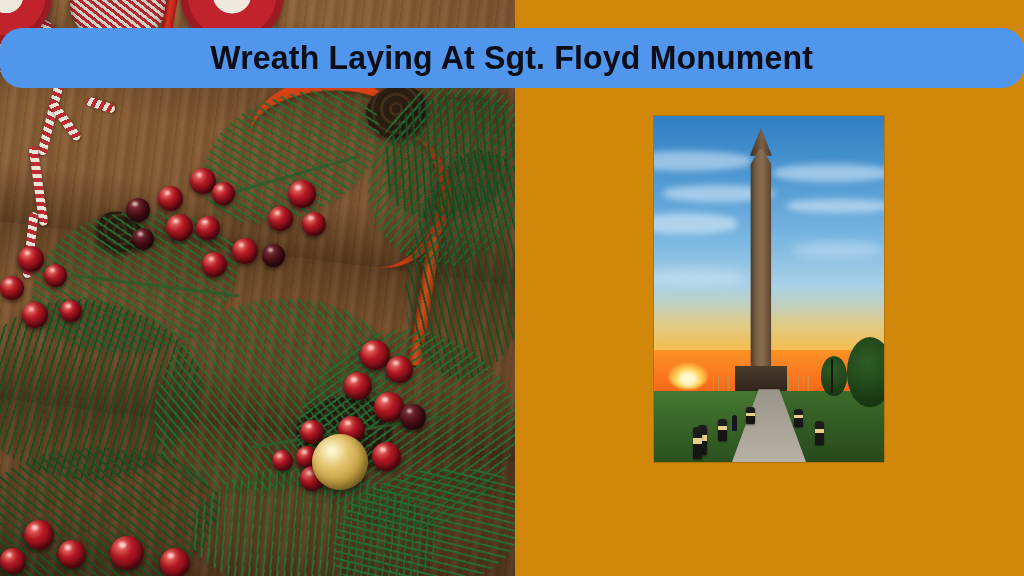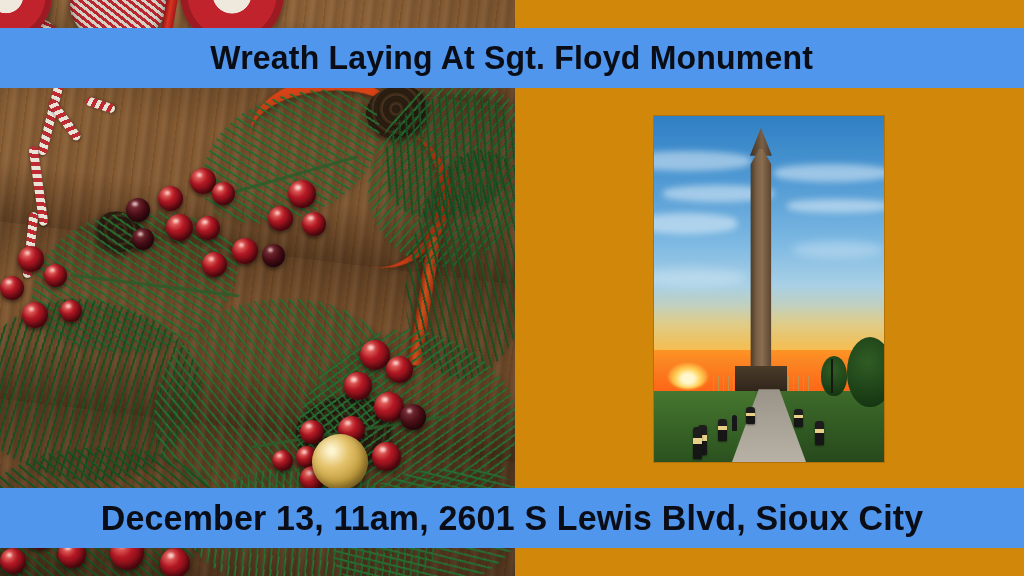--- a/index.html
+++ b/index.html
@@ -135,21 +135,21 @@
   .tree{position:absolute;border-radius:50% 50% 48% 48%;
     background:radial-gradient(circle at 45% 35%,#2f5c24,#12300f);filter:blur(.4px);}
   .lamp{position:absolute;width:2px;background:#17170f;}
   .figure{position:absolute;width:5px;height:16px;border-radius:3px 3px 1px 1px;background:#17161a;}
 
   
   .banner{
     position:absolute;left:0;width:1024px;background:#4f96ec;
     display:flex;align-items:center;justify-content:center;
     color:#0b0d16;font-weight:bold;letter-spacing:.2px;
-    text-align:center;white-space:nowrap;
+    text-align:center;white-space:nowrap;border-radius:22px;
   }
   .banner-top{top:28px;height:60px;font-size:33px;}
   .banner-bottom{top:488px;height:60px;font-size:35px;}
   .banner span{display:block;transform:scaleX(.97);}
 </style>
 </head>
 <body>
 
 <div class="flyer">
 
@@ -268,17 +268,14 @@
     <div class="bollard" style="left:61%;bottom:10%;height:18px;"></div>
     <div class="bollard" style="left:70%;bottom:5%;height:24px;"></div>
     <div class="bollard" style="left:17%;bottom:1%;height:32px;"></div>
     <div class="figure" style="left:34%;bottom:9%;"></div>
   </div>
 
   <div class="banner banner-top">
     <span>Wreath Laying At Sgt. Floyd Monument</span>
   </div>
 
-  <div class="banner banner-bottom">
-    <span>December 13, 11am, 2601 S Lewis Blvd, Sioux City</span>
-  </div>
 
 </div>
 
 </body></html>

